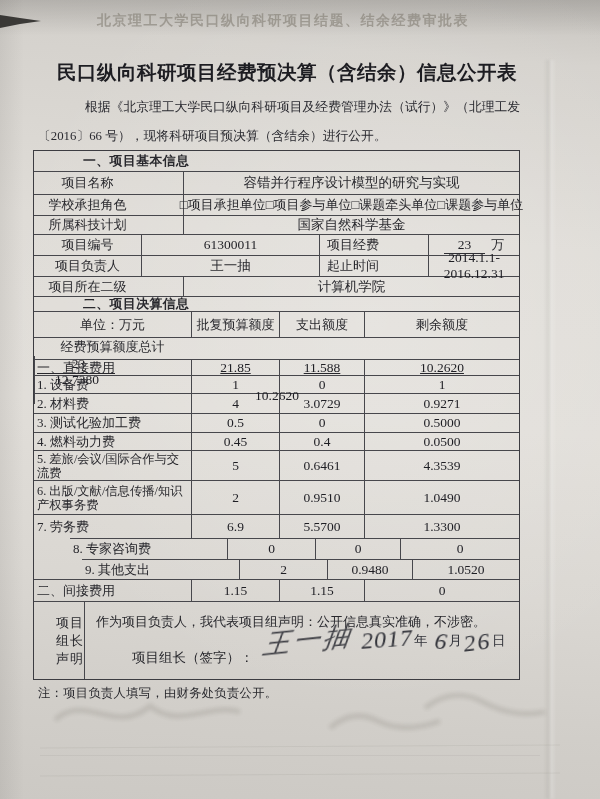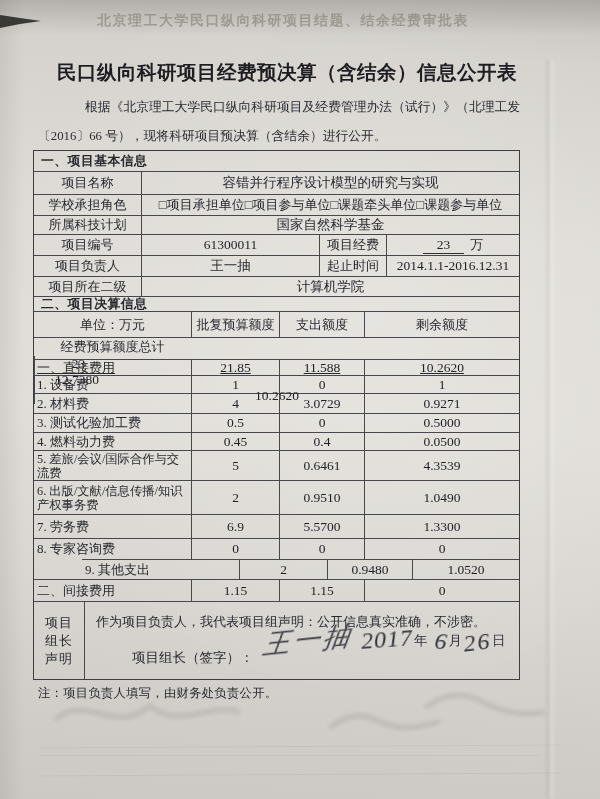--- a/index.html
+++ b/index.html
@@ -42,39 +42,39 @@
       border-left:1.3px solid #47474c;text-align:center;}
   .tr .td:first-child{border-left:none;}
   .sec{font-family:"Liberation Sans","DejaVu Sans",sans-serif;font-weight:700;
        font-size:12.8px;letter-spacing:.5px;justify-content:flex-start;padding-left:7px;}
   .lab{font-size:13px;}
   .val{font-size:13.5px;}
   .num{font-size:13.5px;color:#1e1e24;}
   .w1{width:107px;}
   .w2{width:178px;}
   .w3{width:67px;font-size:13px;}
-  .wflex{flex:1;}
+  .wflex{flex:1;margin-left:42px;}
   .checkline{font-size:13px;white-space:nowrap;letter-spacing:0;}
   .u{border-bottom:1.2px solid #2e2e33;padding:0 14px;font-size:13.5px;color:#1e1e24;}
   .funds-unit{margin-left:6px;font-size:13px;}
   .b1{width:157px;}
   .b2{width:88px;}
   .b3{width:85px;}
   .b4{flex:1;}
   .bl{justify-content:flex-start;text-align:left;padding-left:3px;}
   .wrap2{font-size:12.3px;line-height:14px;padding:1px 3px 1px 3px;}
   .h-sec1{height:20px;} .h-r1{height:23px;} .h-r2{height:21px;} .h-r3{height:19px;}
   .h-r4{height:21px;} .h-r5{height:21px;} .h-r6{height:20px;}
   .h-sec2{height:15px;} .h-bh{height:26px;}
   .h-b0{height:22px;flex-direction:column;} .h-b1{height:16px;text-decoration:underline;} .h-b2{height:18px;} .h-b3{height:20px;}
   .h-b4{height:19px;} .h-b5{height:18px;} .h-b6{height:30px;} .h-b7{height:34px;}
-  .h-b8{height:24px;} .h-b9{height:21px;} .h-b10{height:20px;margin-left:48px;} .h-b11{height:22px;}
+  .h-b8{height:24px;} .h-b9{height:21px;margin-left:36px;} .h-b10{height:20px;margin-left:48px;} .h-b11{height:22px;}
   .h-decl{height:78px;}
   .declab{width:50px;flex-direction:column;justify-content:center;gap:1px;
-          font-size:13px;line-height:17px;letter-spacing:1px;}
+          font-size:13px;line-height:17px;letter-spacing:1px;align-items:flex-end;}
   .declbody{flex:1;position:relative;display:block;}
   .stmt{position:absolute;left:11px;top:11px;font-size:13px;text-align:left;white-space:nowrap;}
   .signlab{position:absolute;left:47px;top:47px;font-size:13.5px;}
   .signature{
     position:absolute;left:178px;top:20px;font-size:27px;font-style:italic;
     letter-spacing:3px;color:#2d2e35;opacity:.88;filter:blur(.3px);
     transform:rotate(-6deg) skewX(-14deg);white-space:nowrap;
   }
   .hw-date{position:absolute;left:276px;top:24px;white-space:nowrap;color:#32333a;}
   .hwn{display:inline-block;font-size:24px;font-style:italic;transform:rotate(-4deg);

